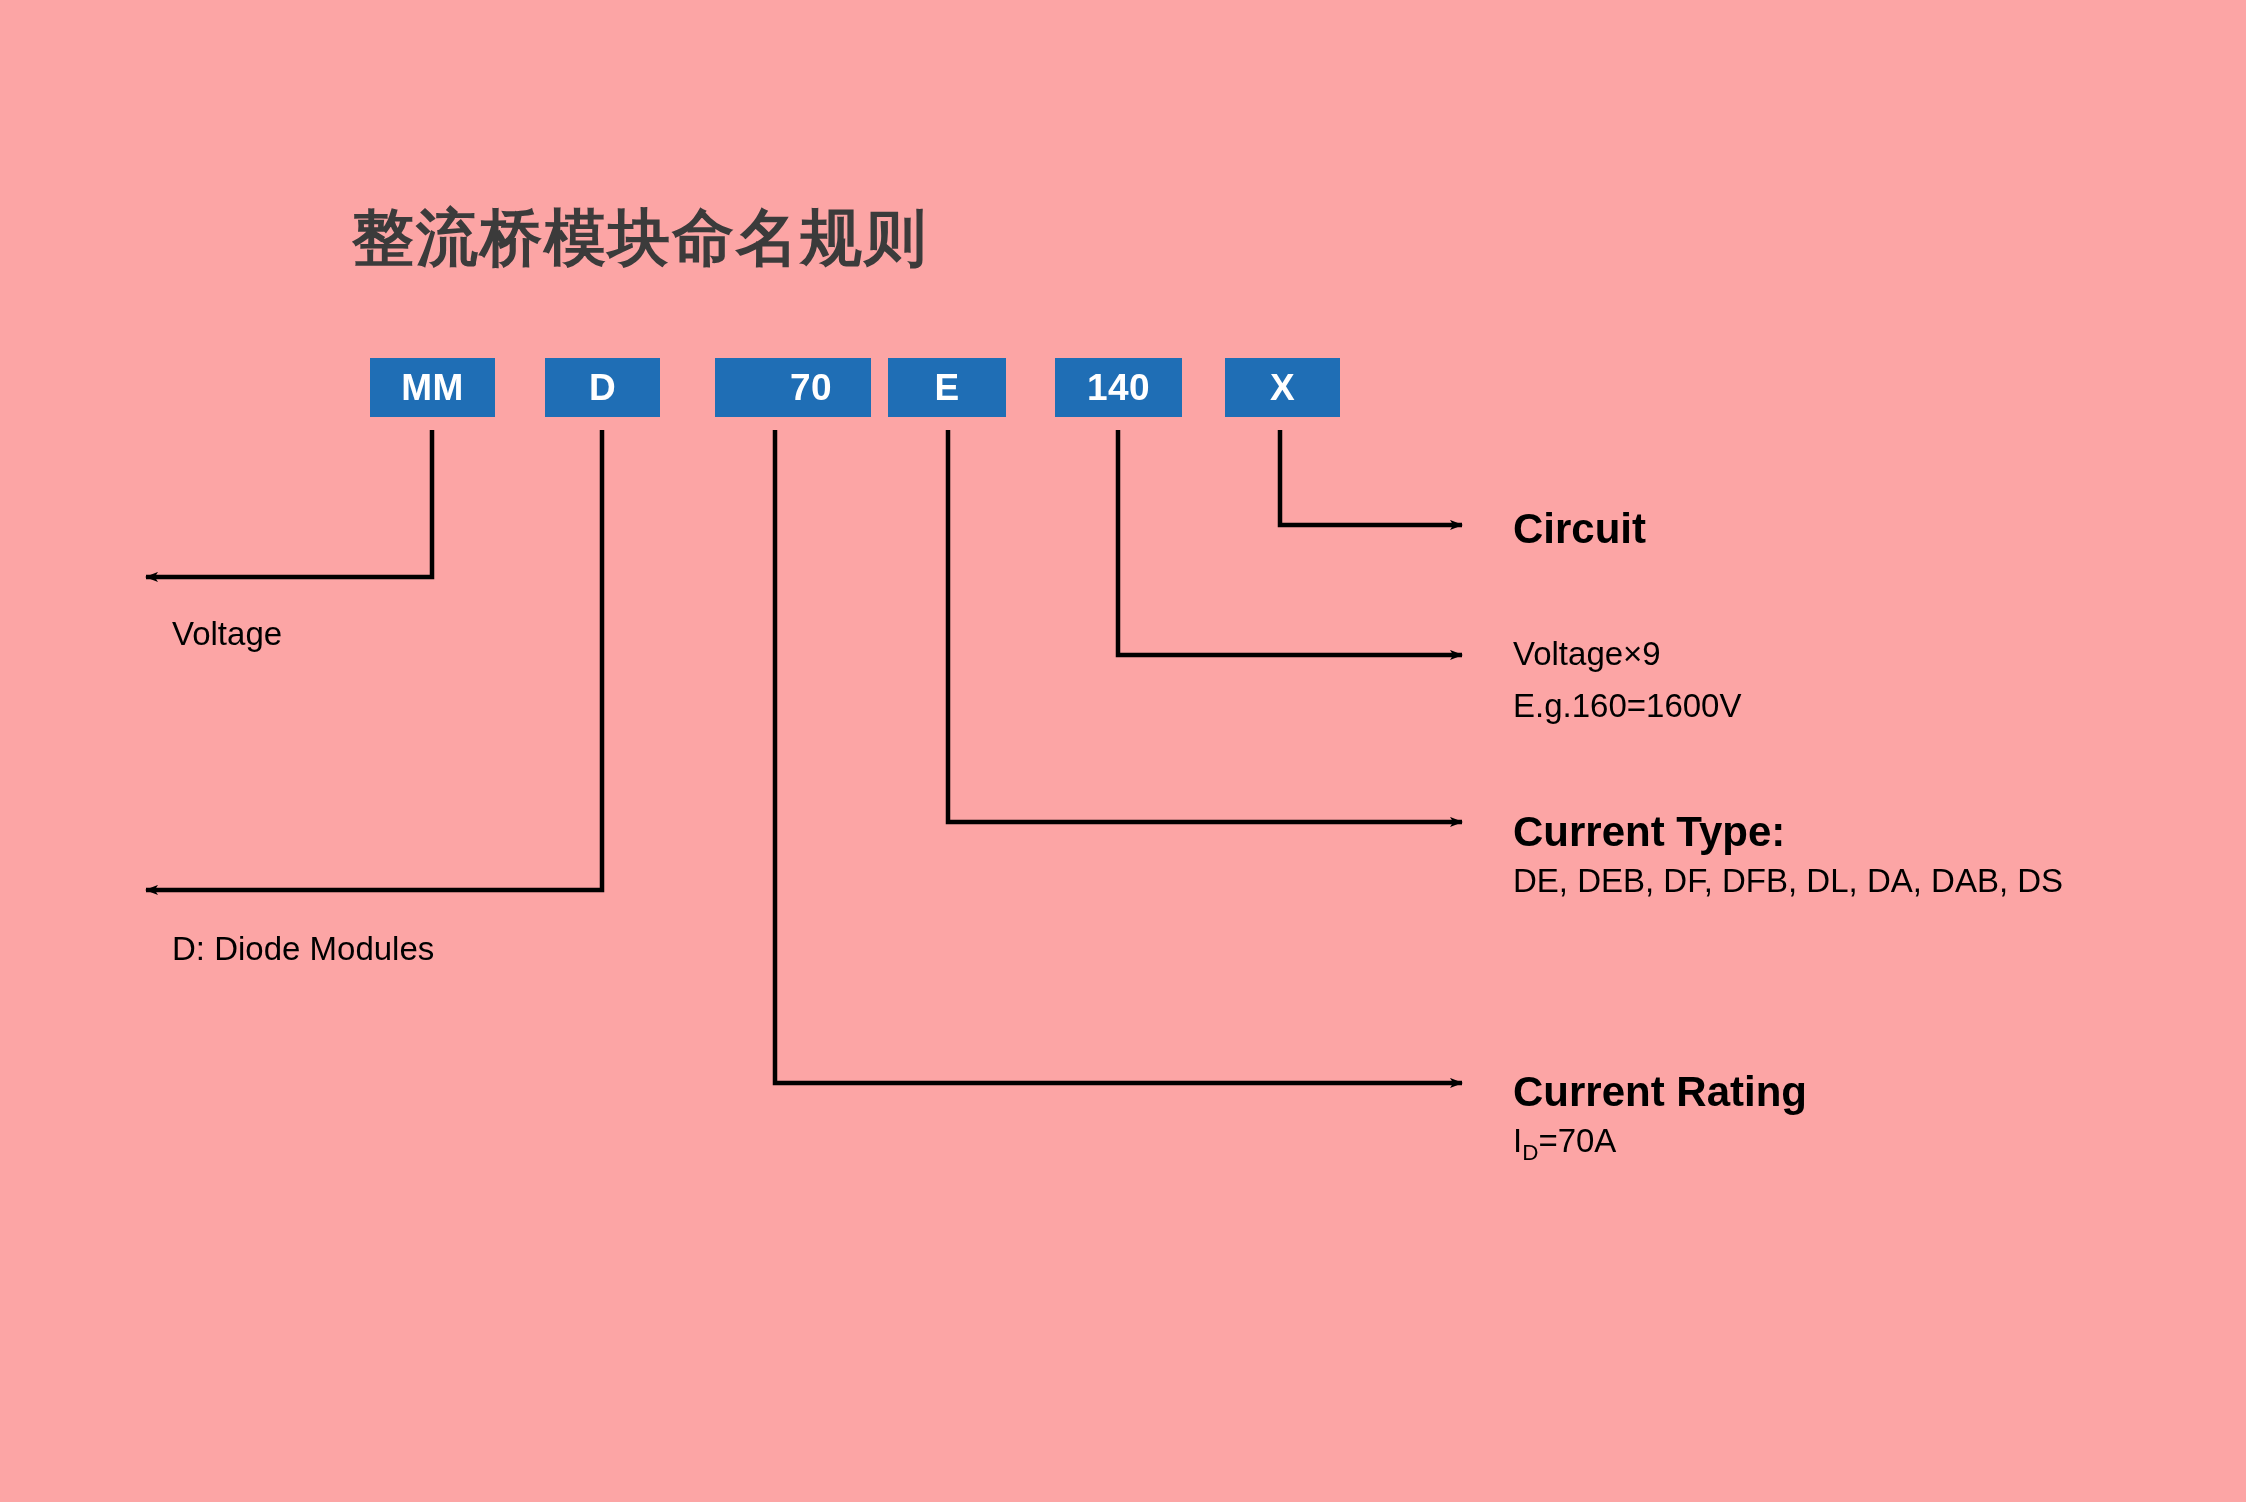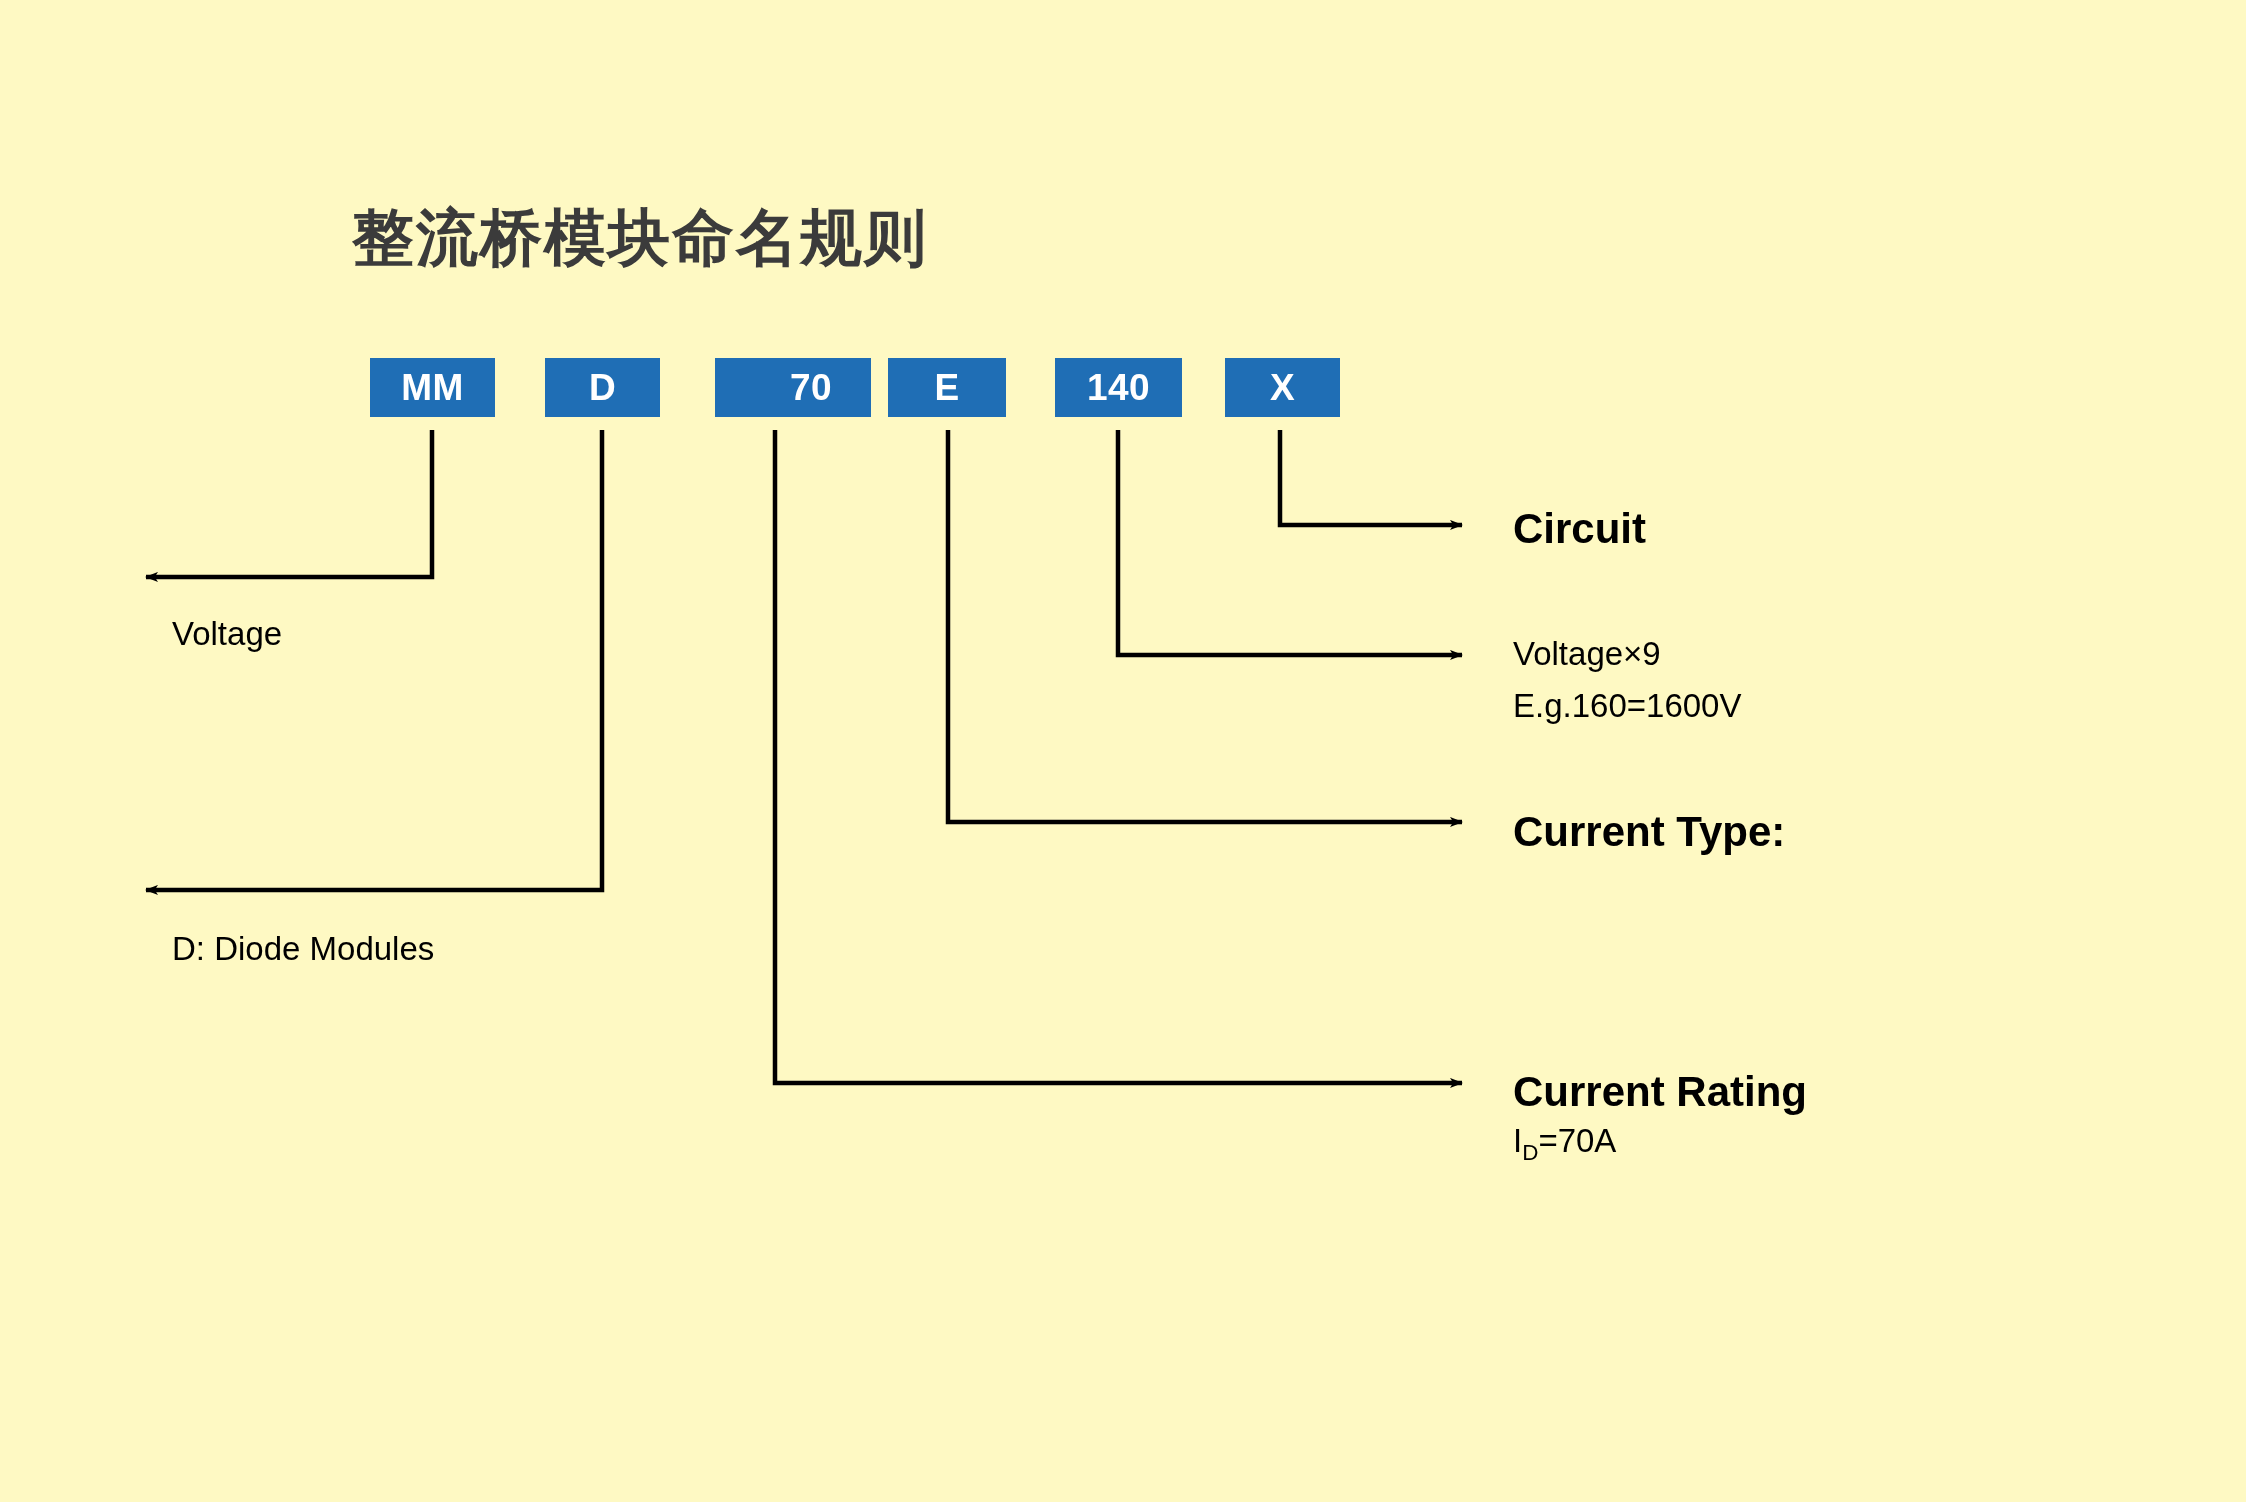--- a/index.html
+++ b/index.html
@@ -4,21 +4,21 @@
 <style>
   html, body {
     margin: 0;
     padding: 0;
     background: #ffffff;
   }
   #page {
     position: relative;
     width: 2246px;
     height: 1502px;
-    background: #fef9c3;
+    background: #fca5a5;
     font-family: "Liberation Sans", sans-serif;
     overflow: hidden;
   }
   #diagram-svg {
     position: absolute;
     left: 0;
     top: 0;
     width: 2246px;
     height: 1502px;
   }
@@ -140,17 +140,18 @@
   <div class="ann ann-left" style="left:172px;top:615px;">Voltage</div>
 
   <div class="ann ann-left" style="left:172px;top:930px;">D: Diode Modules</div>
 
   <div class="ann ann-bold" style="left:1513px;top:505px;">Circuit</div>
 
   <div class="ann ann-reg" style="left:1513px;top:635px;">Voltage×9</div>
   <div class="ann ann-reg" style="left:1513px;top:687px;">E.g.160=1600V</div>
 
   <div class="ann ann-bold" style="left:1513px;top:808px;">Current Type:</div>
+  <div class="ann ann-reg" style="left:1513px;top:862px;">DE, DEB, DF, DFB, DL, DA, DAB, DS</div>
 
   <div class="ann ann-bold" style="left:1513px;top:1068px;">Current Rating</div>
   <div class="ann ann-reg" style="left:1513px;top:1122px;"><span>I</span><span class="sub">D</span><span>=70A</span></div>
 
 </div>
 
 </body></html>

